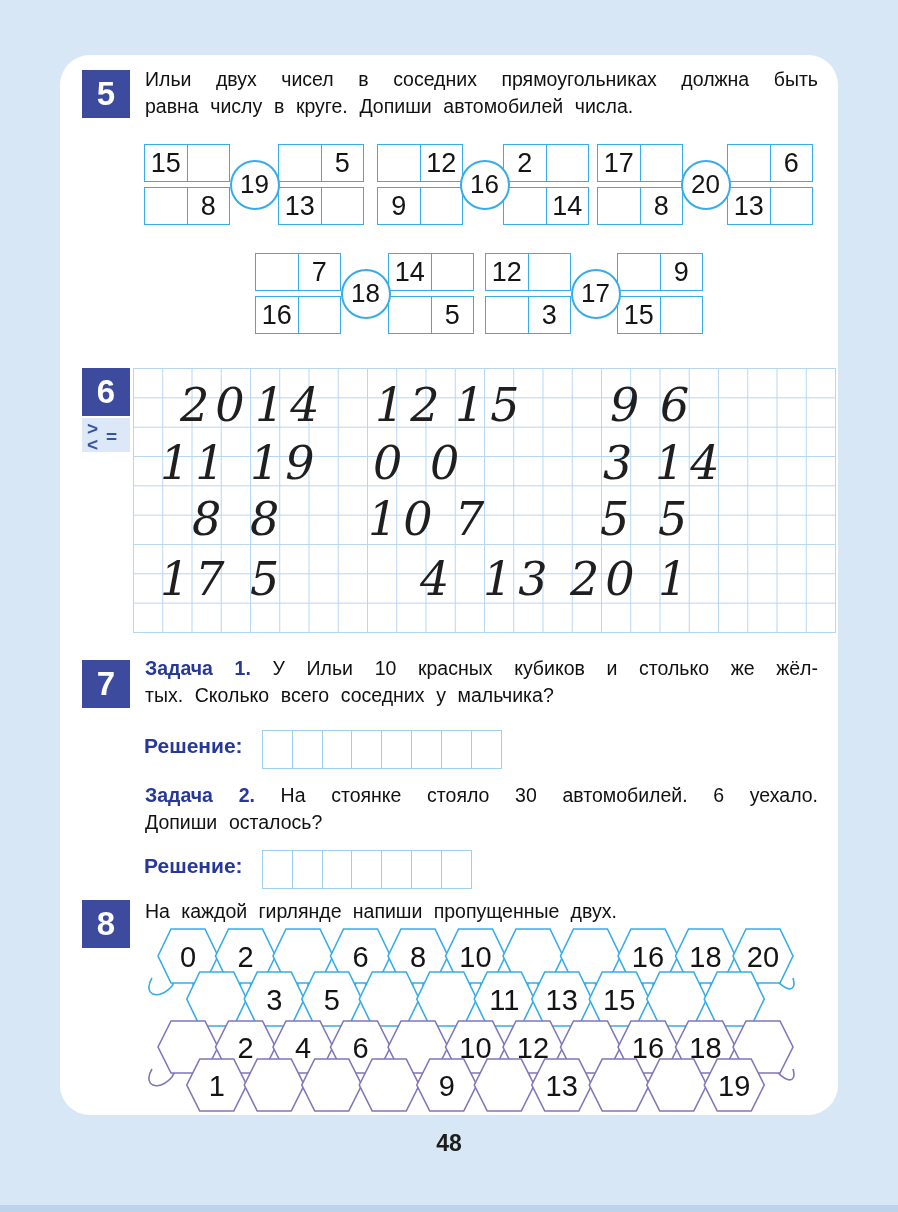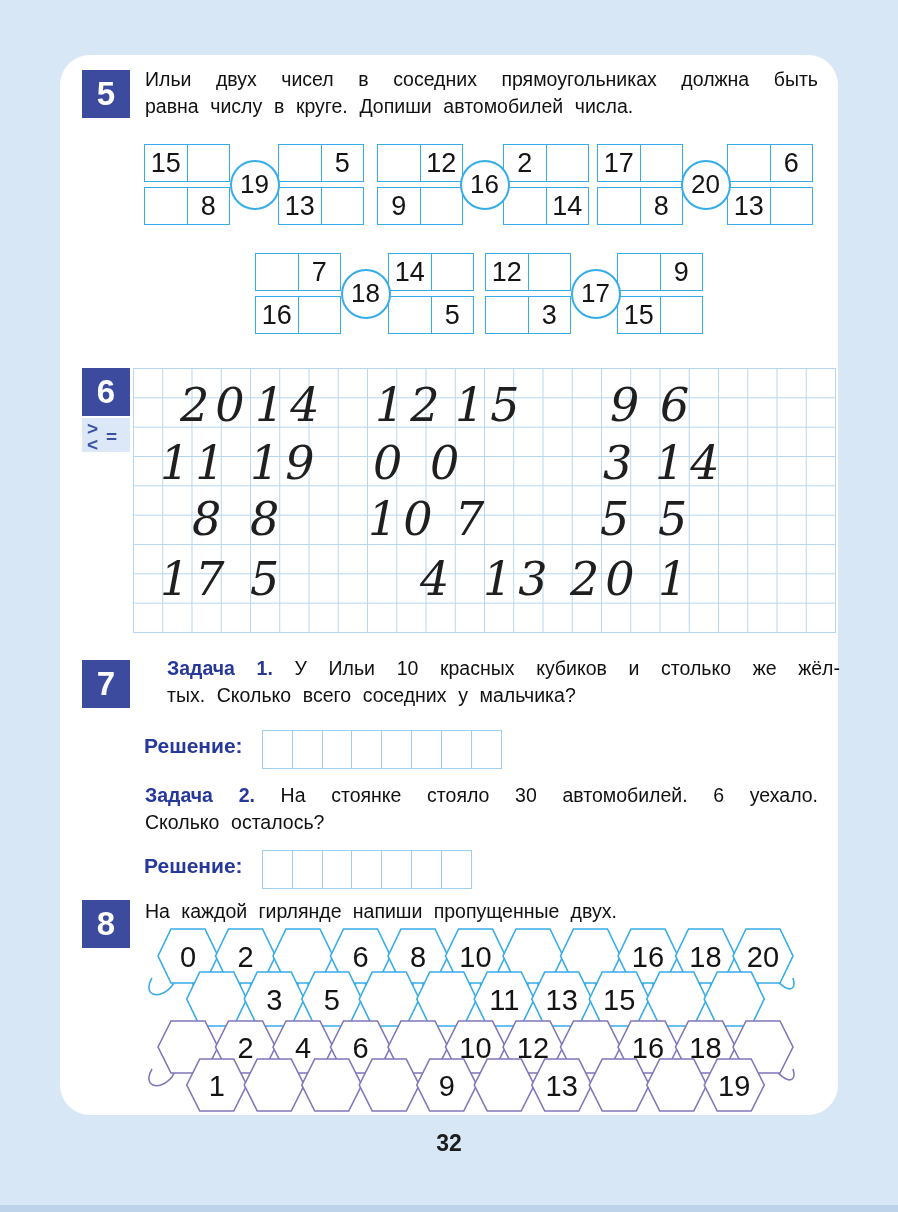--- a/index.html
+++ b/index.html
@@ -33,21 +33,21 @@
   .clt{left:5px;top:17px;}
   .grid6{position:absolute;left:73px;top:313px;width:702px;height:264px;
     background-image:linear-gradient(to right,#b6d5f0 1px,transparent 1px),
                      linear-gradient(to bottom,#b6d5f0 1px,transparent 1px);
     background-size:29.25px 29.33px;
     border-right:1px solid #b6d5f0;border-bottom:1px solid #b6d5f0;}
   .hw{position:absolute;font-family:"DejaVu Serif", serif;font-style:italic;font-size:46px;
       line-height:46px;color:#1f1f1f;letter-spacing:6px;z-index:2;}
   
   .task{position:absolute;left:85px;width:673px;font-size:19.5px;line-height:26.5px;color:#111;}
-  #task1{top:600px;margin-left:22px;}
+  #task1{top:600px;}
   #task2{top:727px;}
   .lbl{color:#27389b;font-weight:bold;}
   .sol-label{position:absolute;left:84px;color:#27389b;font-weight:bold;font-size:21px;}
   #sol1-label{top:679px;}
   #sol2-label{top:799px;}
   .sol-cells{position:absolute;left:202px;display:flex;}
   #sol1-cells{top:675px;}
   #sol2-cells{top:795px;}
   .solcell{width:29px;height:37px;border:1.2px solid #9fcfee;margin-left:-1.2px;
            background:#fff;box-sizing:content-box;}
@@ -178,21 +178,21 @@
         <div class="solcell"></div>
         <div class="solcell"></div>
         <div class="solcell"></div>
         <div class="solcell"></div>
         <div class="solcell"></div>
         <div class="solcell"></div>
         <div class="solcell"></div>
       </div>
     <div class="task" id="task2">
       <div class="jline"><span class="lbl">Задача 2.</span> <span>На стоянке стояло 30 автомобилей. 6 уехало.</span></div>
-      <div class="nline">Сколько осталось?</div>
+      <div class="nline">Допиши осталось?</div>
     </div>
     <div class="sol-label" id="sol2-label">Решение:</div>
     <div class="sol-cells" id="sol2-cells">
         <div class="solcell"></div>
         <div class="solcell"></div>
         <div class="solcell"></div>
         <div class="solcell"></div>
         <div class="solcell"></div>
         <div class="solcell"></div>
         <div class="solcell"></div>
@@ -375,15 +375,15 @@
       <span class="hw" style="left: 540px; top: 441px;">5</span>
       <span class="hw" style="left: 598px; top: 441px;">5</span>
       <span class="hw" style="left: 100px; top: 501px;">17</span>
       <span class="hw" style="left: 190px; top: 501px;">5</span>
       <span class="hw" style="left: 360px; top: 501px;">4</span>
       <span class="hw" style="left: 423px; top: 501px;">13</span>
       <span class="hw" style="left: 510px; top: 501px;">20</span>
       <span class="hw" style="left: 598px; top: 501px;">1</span>
     </div>
 
-  <div class="pageno">32</div>
+  <div class="pageno">48</div>
   <div class="bottom-strip"></div>
 </div>
 
 </body></html>

